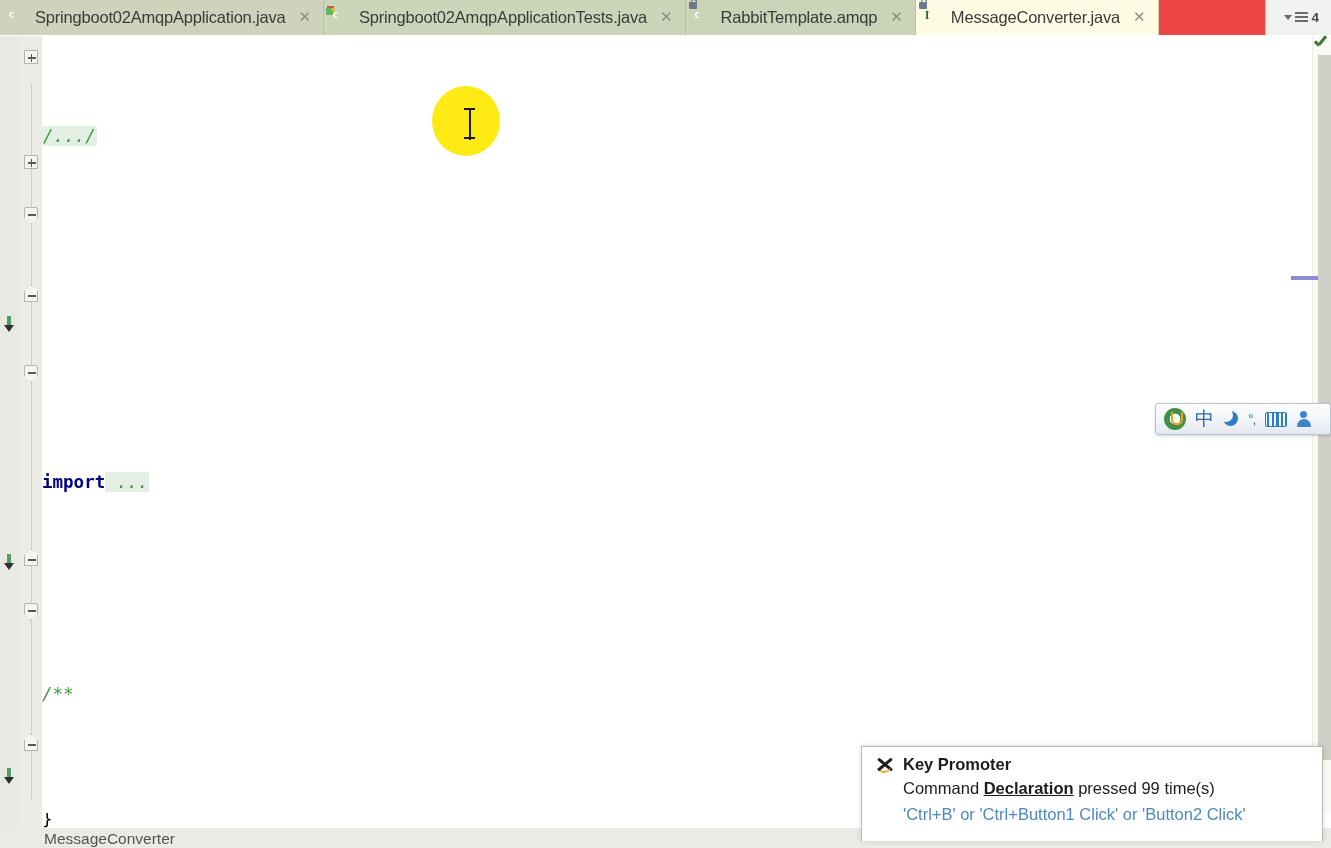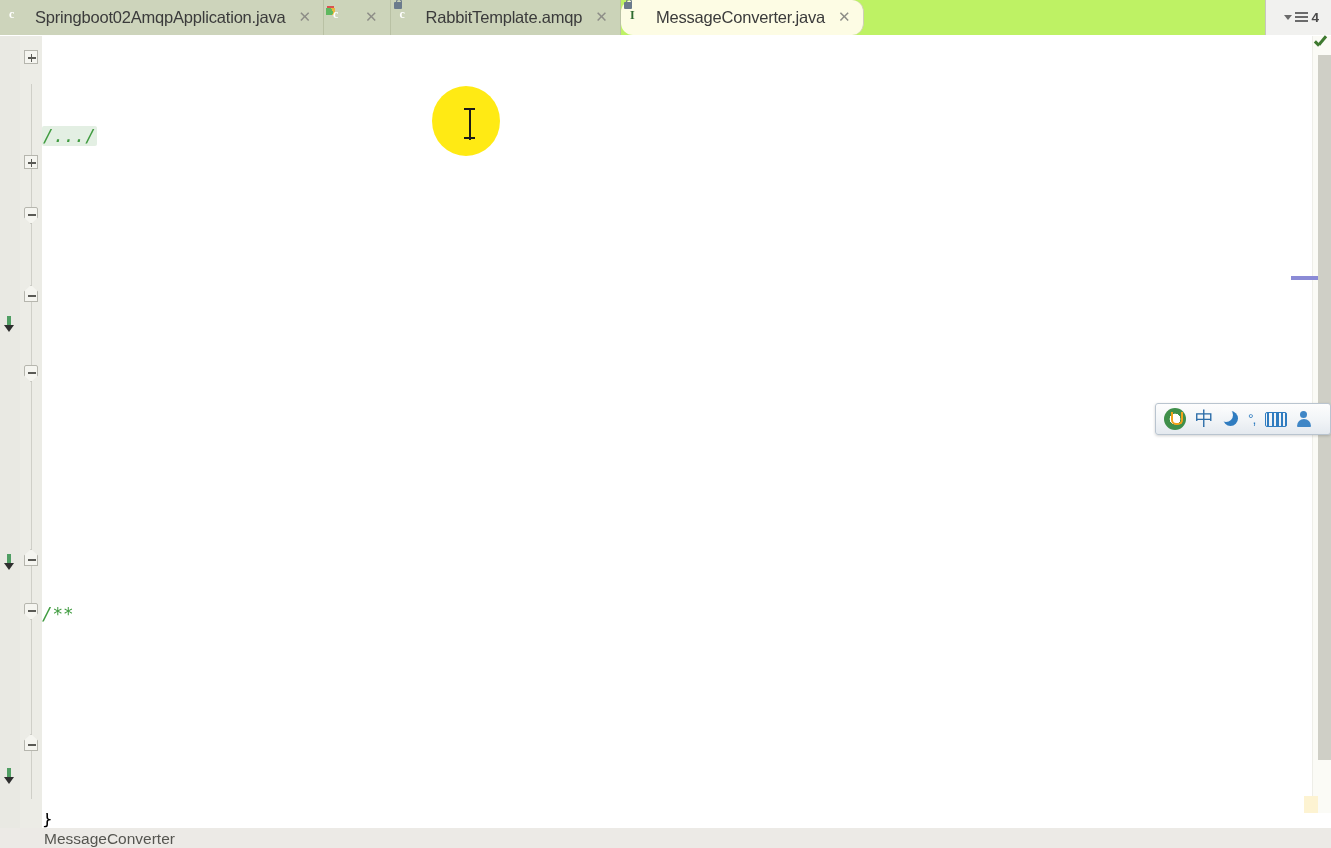--- a/index.html
+++ b/index.html
@@ -9,41 +9,40 @@
     overflow: hidden;
     background: #ffffff;
     font-family: "Liberation Sans", sans-serif;
   }
 
   #app { position: relative; width: 1331px; height: 848px; background: #fbfbf8; }
 
   
   .tabbar {
     position: absolute; left: 0; top: 0; width: 1331px; height: 35px;
-    background: #bef264;
+    background: #ef4444;
     display: flex; align-items: stretch;
   }
   .tab {
     position: relative;
     display: flex; align-items: center; gap: 7px;
     padding: 0 10px 0 9px;
     height: 35px;
     font-size: 16.5px;
     color: #3b3b3b;
     background: #cfd6bd;
     border-right: 1px solid #b9c1a4;
     white-space: nowrap;
     cursor: default;
   }
   .tab.alt { background: #ccd4ba; }
   .tab.inactive-light { background: #cbd3b8; }
   .tab.active {
     background: #fdfce4;
     border-right: 1px solid #cfd0b6;
-    border-radius: 12px;
   }
   .tab.first { background: #cdd4bb; }
   .tab-label { letter-spacing: -0.2px; }
   .tab-close {
     font-size: 15px; color: #8d8d87; margin-left: 4px;
     line-height: 1; padding: 0 2px 2px 2px;
   }
   .tab-icon { width: 19px; height: 19px; position: relative; flex: 0 0 19px; }
 
   
@@ -375,20 +374,21 @@
         <span class="ic-class"></span>
       </span>
       <span class="tab-label">Springboot02AmqpApplication.java</span>
       <span class="tab-close">✕</span>
     </div>
 
     <div class="tab alt">
       <span class="tab-icon">
         <span class="ic-class"><span class="deco-test"></span></span>
       </span>
+      <span class="tab-label">Springboot02AmqpApplicationTests.java</span>
       <span class="tab-close">✕</span>
     </div>
 
     <div class="tab inactive-light">
       <span class="tab-icon">
         <span class="ic-class"><span class="deco-lock"></span></span>
       </span>
       <span class="tab-label">RabbitTemplate.amqp</span>
       <span class="tab-close">✕</span>
     </div>
@@ -439,20 +439,21 @@
     <div class="code-area">
       <div class="code">
 
         <div class="ln"><span class="fold-ph">/.../</span></div>
 
         <div class="ln"> </div>
 
 
         <div class="ln"> </div>
 
+        <div class="ln"><span class="kw">import</span><span class="fold-ph"> ...</span></div>
 
         <div class="ln"> </div>
 
         <div class="ln"><span class="cm">/**</span></div>
 
         
 
         
 
         
@@ -522,19 +523,29 @@
       </span>
     <span class="ime-item ime-punct">°,</span>
     <span class="ime-item">
         <span class="ime-kbd"></span>
       </span>
     <span class="ime-item">
         <span class="ime-user"></span>
       </span>
   </div>
 
+  <div class="kp">
+    <div class="kp-head">
+      <span class="kp-x">
+          <span class="halo"></span>
+        </span>
+      <span class="kp-title">Key Promoter</span>
+    </div>
+    <div class="kp-line2"><span>Command </span><b>Declaration</b><span> pressed 99 time(s)</span></div>
+    <div class="kp-line3">'Ctrl+B' or 'Ctrl+Button1 Click' or 'Button2 Click'</div>
+  </div>
 
   <div class="cursor-halo"></div>
   <div class="text-caret-mouse">
       <span class="top-bar"></span>
     </div>
 
 </div>
 
 </body></html>

